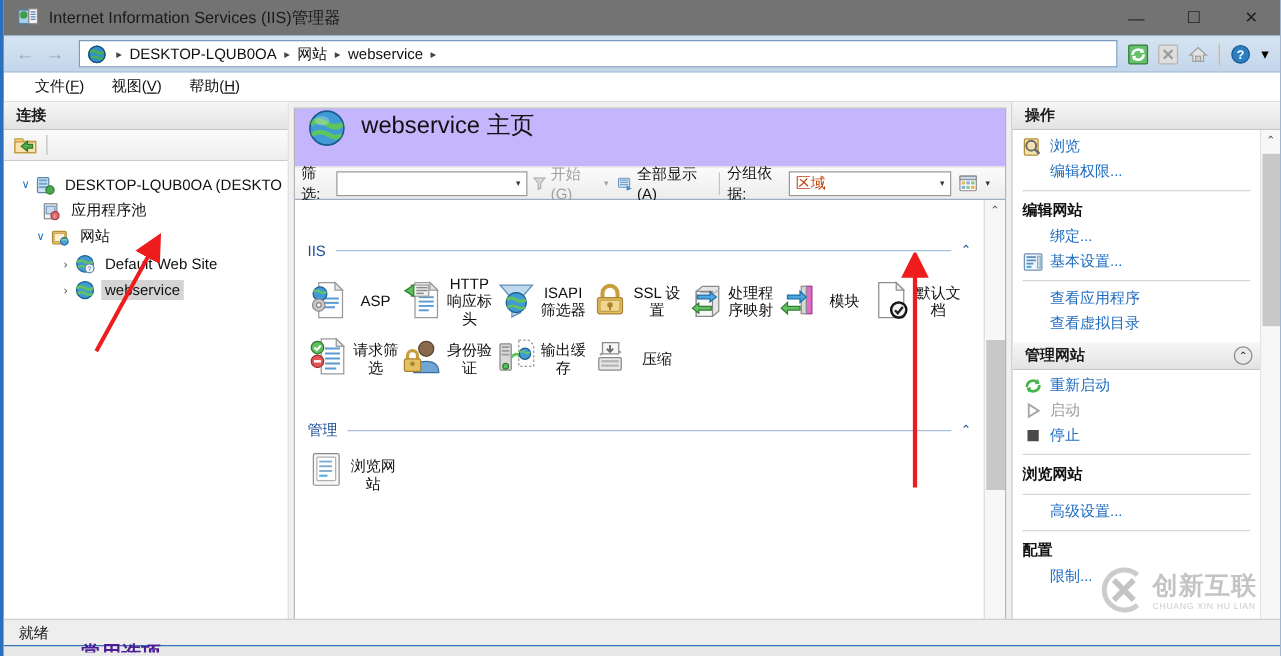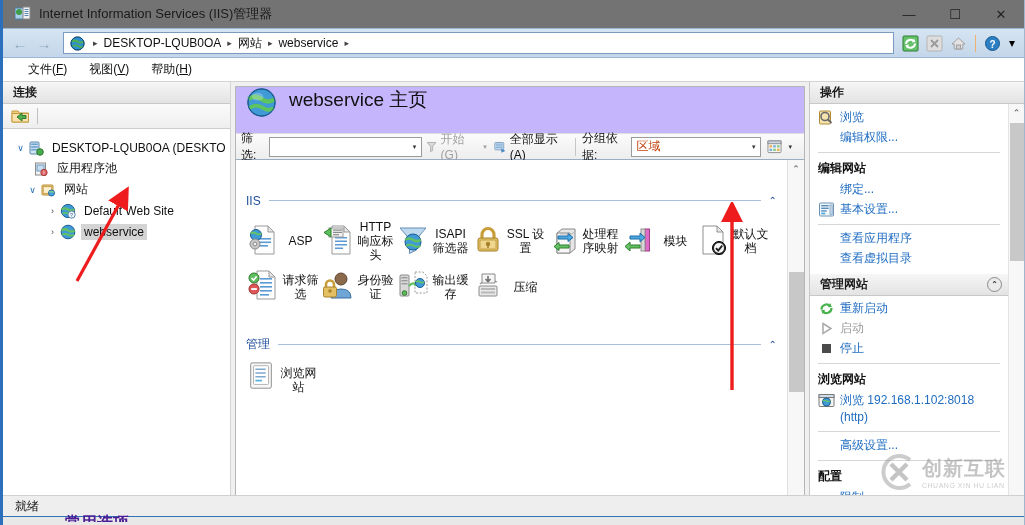--- a/index.html
+++ b/index.html
@@ -894,31 +894,20 @@
                 <rect x="4" y="4" width="9" height="9" fill="#4a4a4a"></rect>
               </svg>
             </span>
             <span class="act-text">停止</span>
           </div>
 
           <div class="act-sep"></div>
 
           <div class="act-group">浏览网站</div>
 
-          <div class="act">
-            <span class="act-icon">
-              <svg width="17" height="17" viewBox="0 0 17 17">
-                <rect x="1" y="2.5" width="15" height="12" rx="1" fill="#f4f4f4" stroke="#7a7a7a"></rect>
-                <rect x="1" y="2.5" width="15" height="3" fill="#cfdcea" stroke="#7a7a7a"></rect>
-                <circle cx="8.5" cy="10" r="4" fill="#3f9ad6" stroke="#1c5d91"></circle>
-                <path d="M4.8 9 Q6.6 7.8 8.5 9 Q10.4 10.2 12.2 9" stroke="#65c565" stroke-width="1.4" fill="none"></path>
-              </svg>
-            </span>
-            <span class="act-text" style="max-width:162px">浏览 192.168.1.102:8018 (http)</span>
-          </div>
 
           <div class="act-sep"></div>
 
           <div class="act">
             <span class="act-icon empty"></span>
             <span class="act-text">高级设置...</span>
           </div>
 
           <div class="act-sep"></div>
 

